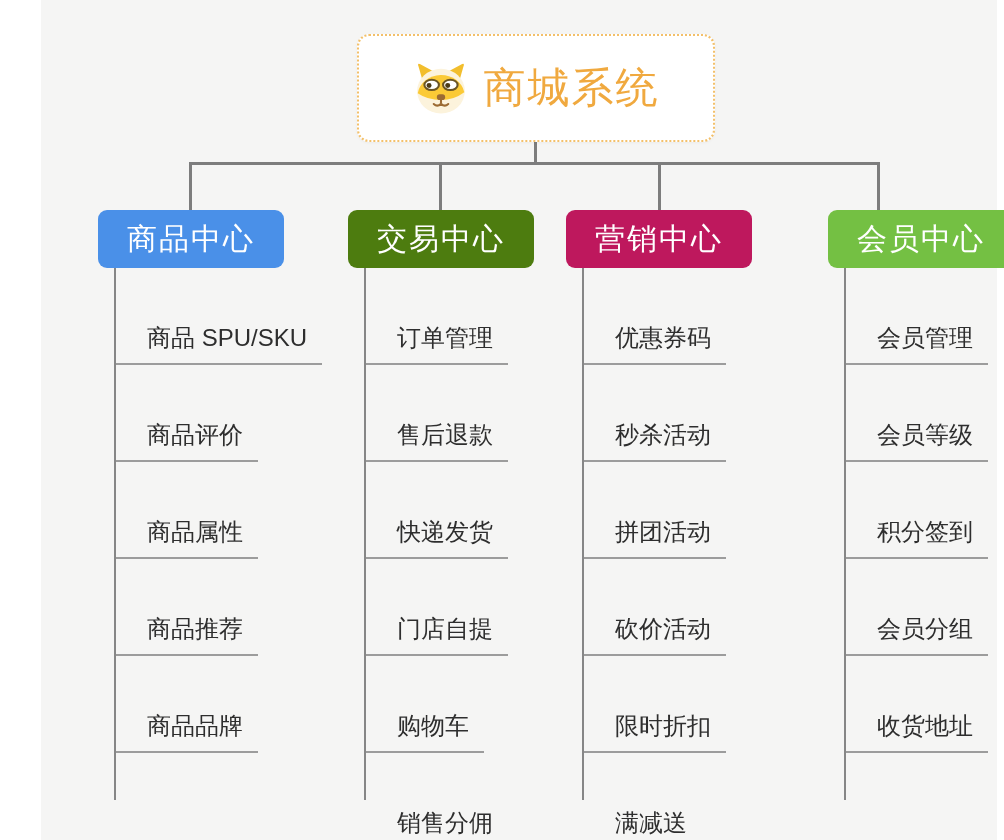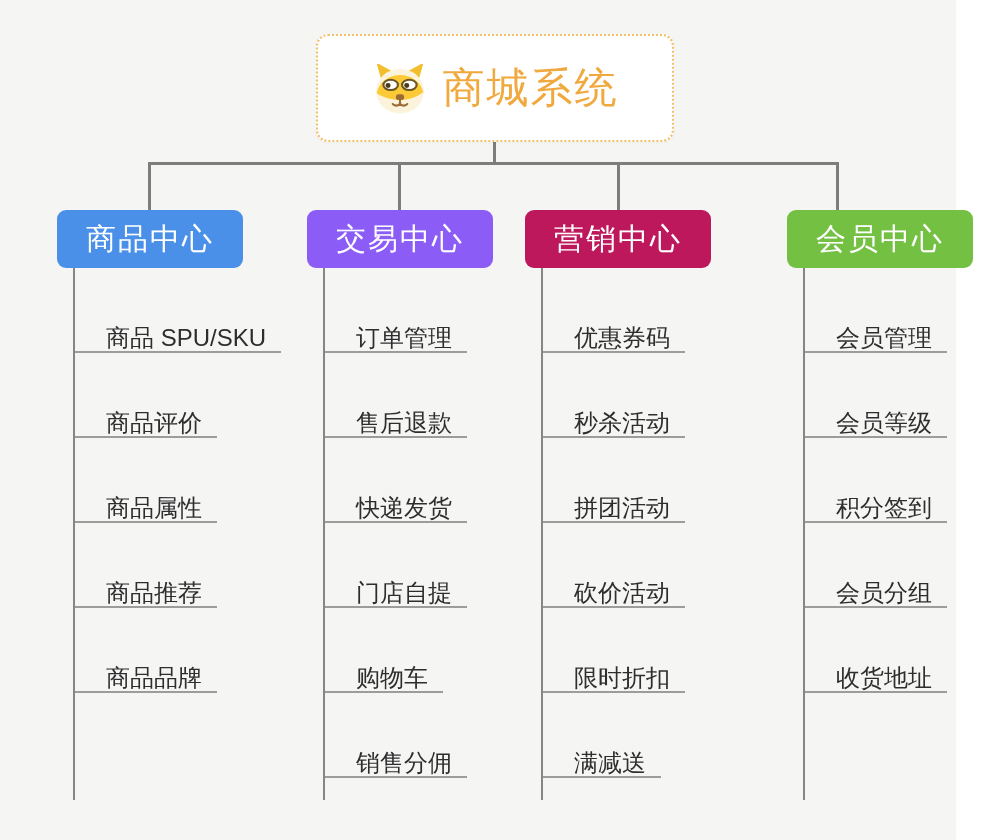--- a/index.html
+++ b/index.html
@@ -1,21 +1,21 @@
 <!DOCTYPE html>
 <html><head>
 <meta charset="utf-8">
 <style>
   html,body{margin:0;padding:0;}
   body{
     width:1004px;height:840px;
     font-family:"Liberation Sans","DejaVu Sans",sans-serif;
     overflow:hidden;
   }
-  .canvas{position:relative;width:956px;height:840px;background:#F5F5F4;}
+  .canvas{position:relative;width:956px;height:840px;background:#F5F5F4;margin-left:41px;}
 
   
   .conn{position:absolute;background:#7D7D7D;}
   .stem{left:493px;top:141px;width:3px;height:22px;}
   .bus{left:148px;top:162px;width:691px;height:3px;}
   .drop{top:162px;width:3px;height:49px;}
   .d1{left:148px}.d2{left:398px}.d3{left:617px}.d4{left:836px}
 
   
   .root-node{
@@ -36,21 +36,21 @@
     color:#FFFFFF;font-size:30px;letter-spacing:2px;white-space:nowrap;
   }
   .children{
     position:absolute;left:16px;top:58px;width:240px;
     display:flex;flex-direction:column;align-items:flex-start;
   }
   .vline{position:absolute;left:0;top:0;width:2px;height:532px;background:#868686;}
   .child{
     margin-top:56px;
     font-size:24px;line-height:27px;color:#2E2E2E;
-    padding:0 15px 0 33px;
+    padding:0 15px 12px 33px;
     border-bottom:2px solid #9C9C9C;
     white-space:nowrap;cursor:default;
   }
   .child:nth-of-type(1){margin-top:53px;}
 </style>
 </head>
 <body>
 
 <div class="canvas" style="background: rgb(245, 245, 244);">
 
@@ -85,21 +85,21 @@
       <div class="vline"></div>
       <div class="child">商品 SPU/SKU</div>
       <div class="child">商品评价</div>
       <div class="child">商品属性</div>
       <div class="child">商品推荐</div>
       <div class="child">商品品牌</div>
     </div>
   </div>
 
   <div class="column c2">
-    <div class="branch-box" style="background: #8b5cf6;">交易中心</div>
+    <div class="branch-box" style="background: #4d7c0f;">交易中心</div>
     <div class="children">
       <div class="vline"></div>
       <div class="child">订单管理</div>
       <div class="child">售后退款</div>
       <div class="child">快递发货</div>
       <div class="child">门店自提</div>
       <div class="child">购物车</div>
       <div class="child">销售分佣</div>
     </div>
   </div>

